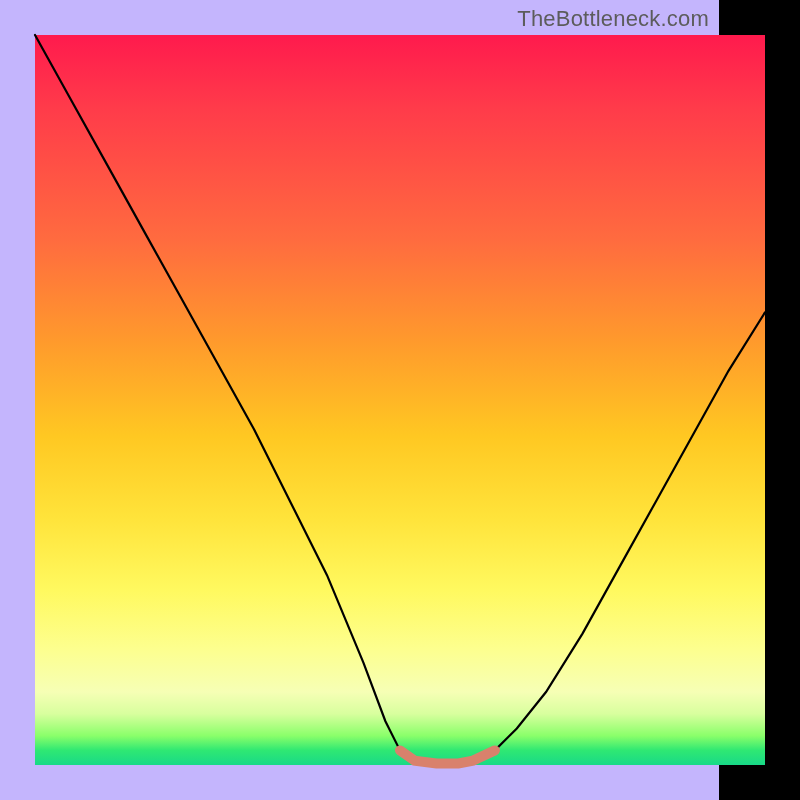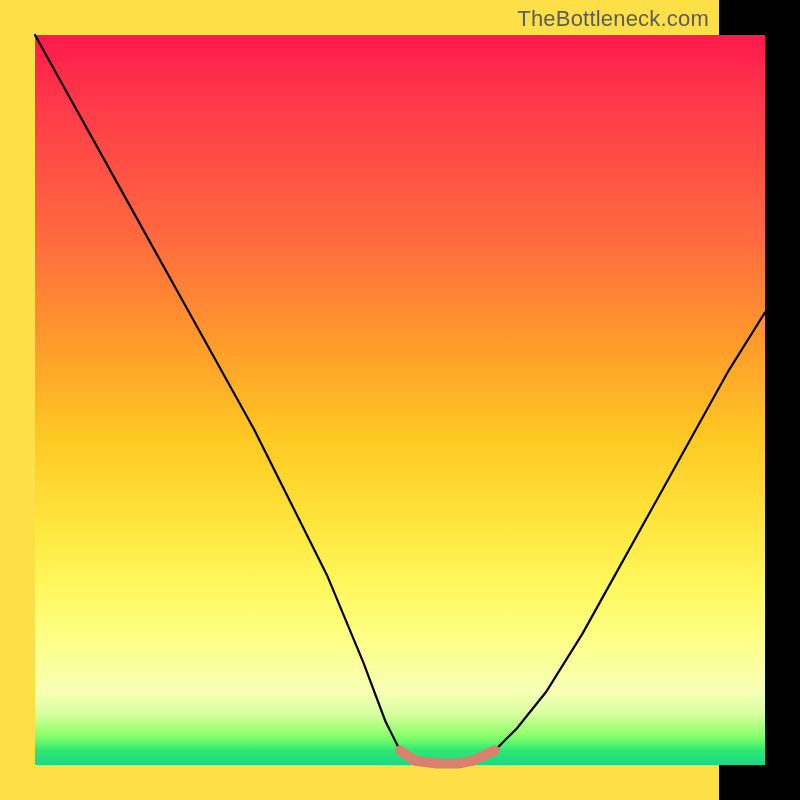--- a/index.html
+++ b/index.html
@@ -10,21 +10,21 @@
     background: #000;
     overflow: hidden;
     font-family: Arial, Helvetica, sans-serif;
   }
   .frame {
     position: absolute;
     left: 0;
     top: 0;
     width: 719px;
     height: 800px;
-    background: #fde047;
+    background: #c4b5fd;
   }
   .plot {
     position: absolute;
     left: 35px;
     top: 35px;
     width: 730px;
     height: 730px;
     
     background: linear-gradient(
       to bottom,

